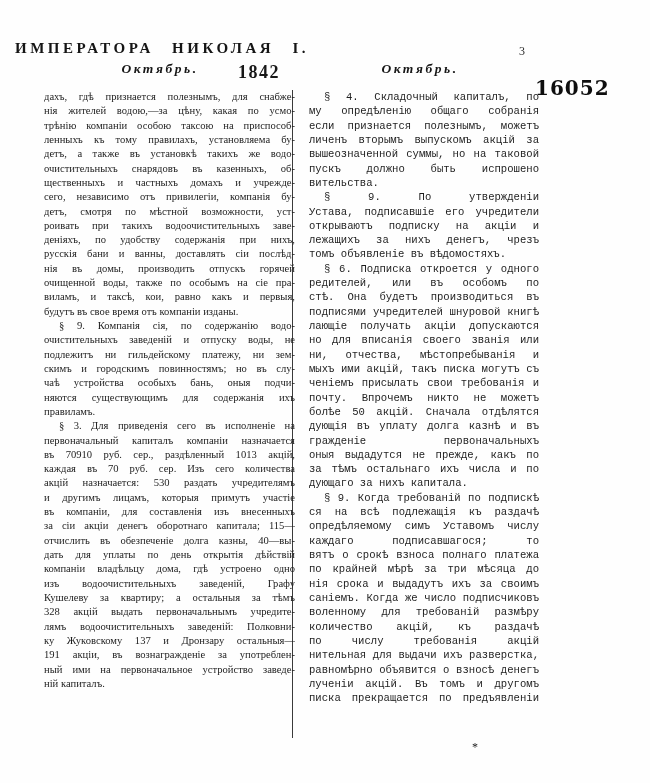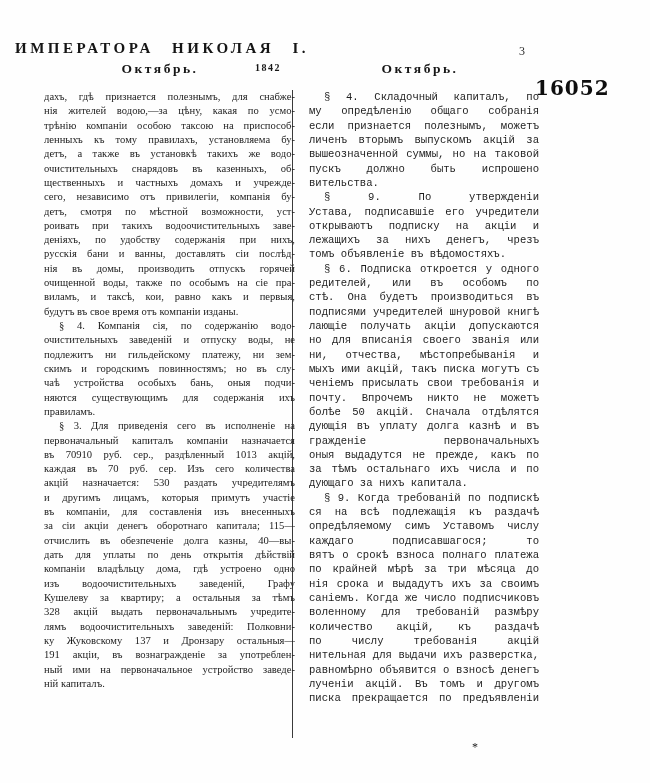--- a/index.html
+++ b/index.html
@@ -18,30 +18,30 @@
     font-size:15px;font-weight:700;
     letter-spacing:3.5px;word-spacing:11px;
     color:#151515;
   }
   .pagenum{
     position:absolute;top:44px;left:519px;
     font-size:12px;color:#2a2a2a;
   }
   .month{
     position:absolute;top:61px;
-    font-weight:700;
+    font-style:italic;font-weight:700;
     font-size:13.5px;letter-spacing:2.5px;
     color:#171717;
   }
   .month.mleft{left:95px;width:130px;text-align:center;}
   .month.mright{left:355px;width:130px;text-align:center;}
   .year{
     position:absolute;top:62px;left:238px;width:60px;
-    text-align:center;
-    font-size:10px;font-weight:700;letter-spacing:1.5px;
+    text-align:left;
+    font-size:18px;font-weight:700;letter-spacing:1.5px;
     color:#171717;
   }
   .stamp{
     position:absolute;top:76px;left:535px;
     font-family:"DejaVu Serif","Liberation Serif",serif;
     font-size:20px;font-weight:800;letter-spacing:1px;
     color:#0e0e0e;
   }
   .divider{
     position:absolute;left:292px;top:90px;
@@ -89,21 +89,21 @@
       <div class="line">щественныхъ и частныхъ домахъ и учрежде-</div>
       <div class="line">сего, независимо отъ привилегіи, компанія бу-</div>
       <div class="line">детъ, смотря по мѣстной возможности, уст-</div>
       <div class="line">роивать при такихъ водоочистительныхъ заве-</div>
       <div class="line">деніяхъ, по удобству содержанія при нихъ,</div>
       <div class="line">русскія бани и ванны, доставлять сіи послѣд-</div>
       <div class="line">нія въ домы, производить отпускъ горячей</div>
       <div class="line">очищенной воды, также по особымъ на сіе пра-</div>
       <div class="line">виламъ, и таксѣ, кои, равно какъ и первыя,</div>
       <div class="line endline">будутъ въ свое время отъ компаніи изданы.</div>
-      <div class="line indent">§ 4. Компанія сія, по содержанію водо-</div>
+      <div class="line indent">§ 9. Компанія сія, по содержанію водо-</div>
       <div class="line">очистительныхъ заведеній и отпуску воды, не</div>
       <div class="line">подлежитъ ни гильдейскому платежу, ни зем-</div>
       <div class="line">скимъ и городскимъ повинностямъ; но въ слу-</div>
       <div class="line">чаѣ устройства особыхъ бань, оныя подчи-</div>
       <div class="line">няются существующимъ для содержанія ихъ</div>
       <div class="line endline">правиламъ.</div>
       <div class="line indent">§ 3. Для приведенія сего въ исполненіе на</div>
       <div class="line">первоначальный капиталъ компаніи назначается</div>
       <div class="line">въ 70910 руб. сер., раздѣленный 1013 акцій,</div>
       <div class="line">каждая въ 70 руб. сер. Изъ сего количества</div>

